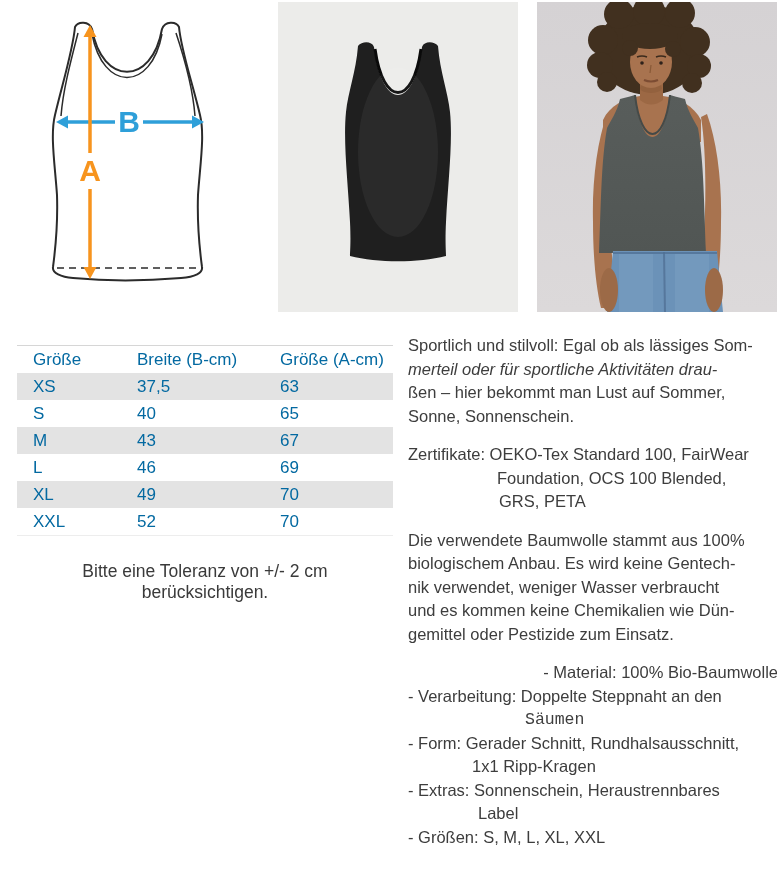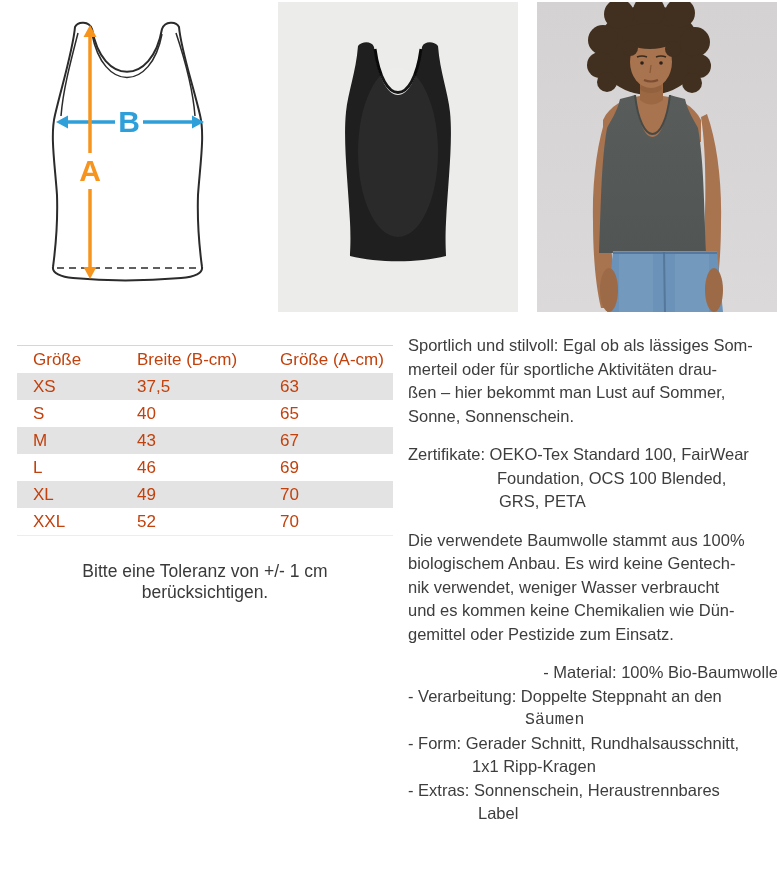--- a/index.html
+++ b/index.html
@@ -13,21 +13,21 @@
 
   
   .diagram{left:45px;top:20px;width:170px;height:272px;}
   .photo-flat{left:278px;top:2px;width:240px;height:310px;}
   .photo-model{left:537px;top:2px;width:240px;height:310px;}
 
   
   .size-table{
     left:17px;top:345px;width:376px;
     border-top:1px solid #d6d6d6;border-bottom:1px solid #ededed;
-    color:#c2410c;font-size:17px;
+    color:#0369a1;font-size:17px;
   }
   .trow{display:grid;grid-template-columns:120px 143px 113px;height:27px;align-items:center;}
   .trow > div{padding-left:0;white-space:nowrap;}
   .trow > div:first-child{padding-left:16px;}
   .trow.alt{background:#e3e3e3;}
   .trow.thead{background:#ffffff;}
 
   
   .tolerance{
     left:17px;top:561px;width:376px;margin:0;
@@ -190,26 +190,26 @@
           <div>70</div>
         </div>
         <div class="trow">
           <div>XXL</div>
           <div>52</div>
           <div>70</div>
         </div>
       </div>
   </div>
 
-  <p class="abs tolerance">Bitte eine Toleranz von +/- 1 cm berücksichtigen.</p>
+  <p class="abs tolerance">Bitte eine Toleranz von +/- 2 cm berücksichtigen.</p>
 
   <div class="abs description">
       <div class="para">
         <div class="dline" style="padding-left: 0px;">Sportlich und stilvoll: Egal ob als lässiges Som-</div>
-        <div class="dline" style="padding-left: 0px;">merteil oder für sportliche Aktivitäten drau-</div>
+        <div class="dline" style="padding-left: 0px; font-style: italic;">merteil oder für sportliche Aktivitäten drau-</div>
         <div class="dline" style="padding-left: 0px;">ßen – hier bekommt man Lust auf Sommer,</div>
         <div class="dline" style="padding-left: 0px;">Sonne, Sonnenschein.</div>
       </div>
       <div class="para">
         <div class="dline" style="padding-left: 0px;">Zertifikate: OEKO-Tex Standard 100, FairWear</div>
         <div class="dline" style="padding-left: 89px;">Foundation, OCS 100 Blended,</div>
         <div class="dline" style="padding-left: 91px;">GRS, PETA</div>
       </div>
       <div class="para">
         <div class="dline" style="padding-left: 0px;">Die verwendete Baumwolle stammt aus 100%</div>
@@ -219,16 +219,17 @@
         <div class="dline" style="padding-left: 0px;">gemittel oder Pestizide zum Einsatz.</div>
       </div>
       <div class="para">
         <div class="dline" style="padding-left: 0px; text-align: right;">- Material: 100% Bio-Baumwolle</div>
         <div class="dline" style="padding-left: 0px;">- Verarbeitung: Doppelte Steppnaht an den</div>
         <div class="dline" style="padding-left: 117px; font-family: Liberation Mono, monospace;">Säumen</div>
         <div class="dline" style="padding-left: 0px;">- Form: Gerader Schnitt, Rundhalsausschnitt,</div>
         <div class="dline" style="padding-left: 64px;">1x1 Ripp-Kragen</div>
         <div class="dline" style="padding-left: 0px;">- Extras: Sonnenschein, Heraustrennbares</div>
         <div class="dline" style="padding-left: 70px;">Label</div>
+        <div class="dline" style="padding-left: 0px;">- Größen: S, M, L, XL, XXL</div>
       </div>
     </div>
 
 </div>
 
 </body></html>

